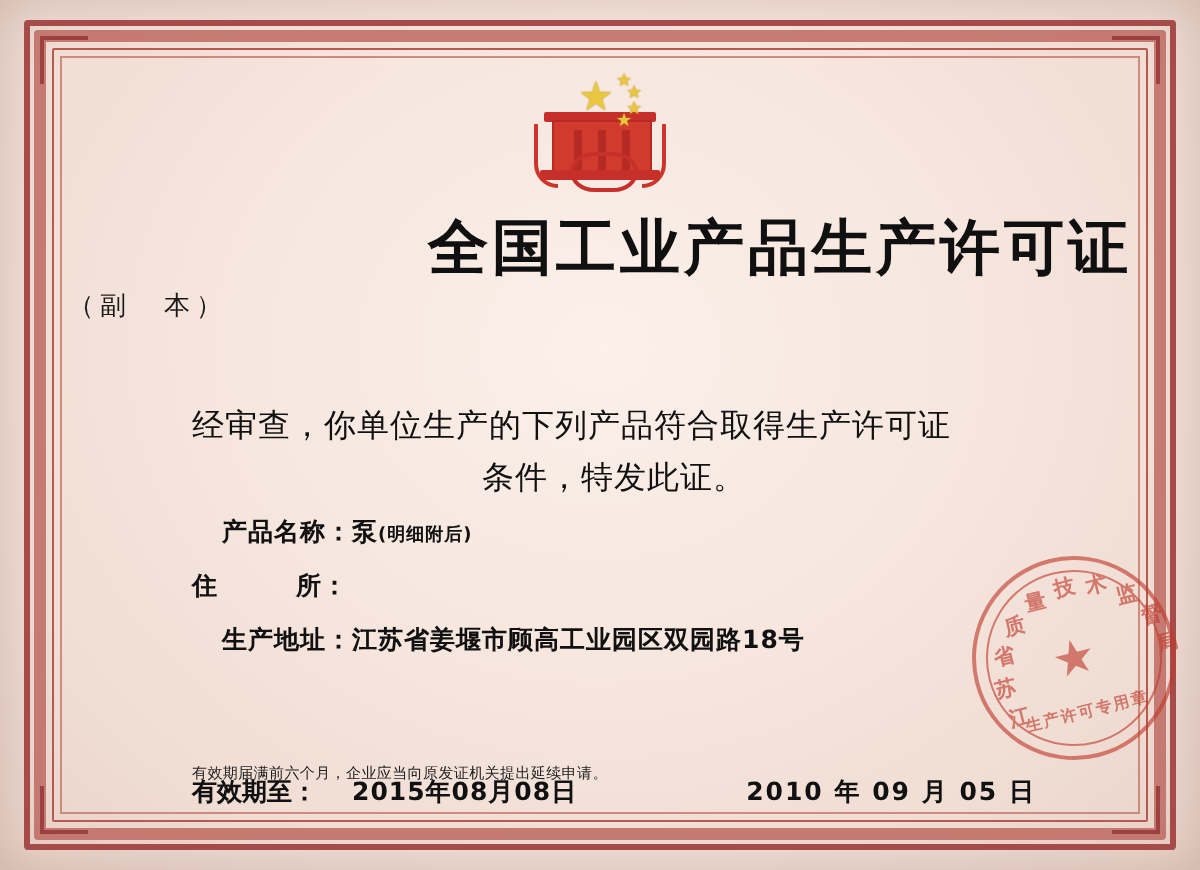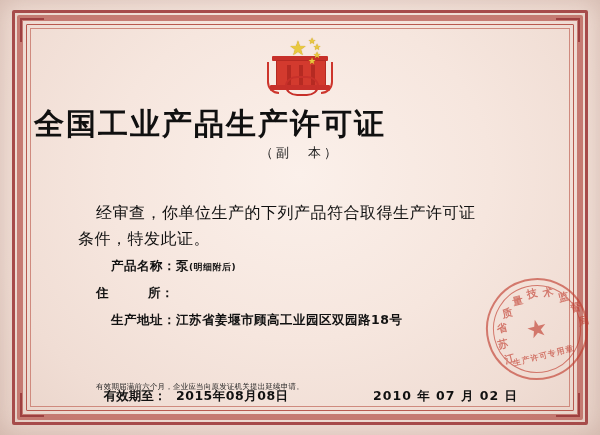--- a/index.html
+++ b/index.html
@@ -158,32 +158,32 @@
   .star.s1 { font-size: 9px; left: 43px; top: 1px; }
   .star.s2 { font-size: 9px; left: 48px; top: 7px; }
   .star.s3 { font-size: 9px; left: 48px; top: 15px; }
   .star.s4 { font-size: 9px; left: 43px; top: 21px; }
 
   
   .main-title {
     position: absolute;
     left: 0; right: 0;
     top: 72px;
-    text-align: left;
+    text-align: right;
     font-family: "DejaVu Serif", serif;
     font-size: 30px;
     font-weight: bold;
     letter-spacing: 2px;
     color: #101010;
   }
   .sub-title {
     position: absolute;
     left: 0; right: 0;
     top: 112px;
-    text-align: center;
+    text-align: left;
     font-family: Liberation Mono, monospace;
     font-size: 13px;
     color: #1a1a1a;
     letter-spacing: 3px;
   }
 
   
   .company {
     position: absolute;
     left: 52px;
@@ -201,20 +201,21 @@
     font-family: "DejaVu Sans", sans-serif;
     font-size: 16px;
     font-weight: normal;
     line-height: 26px;
     color: #111;
     letter-spacing: 0.5px;
   }
   .statement .line2 {
     display: block;
     margin-left: -18px;
+    text-align: center;
   }
 
   
   .fields {
     position: absolute;
     left: 62px;
     right: 30px;
     top: 226px;
   }
   .field-row {
@@ -254,21 +255,21 @@
     display: flex;
     align-items: baseline;
     font-size: 12.5px;
     font-weight: bold;
     color: #111;
   }
   .date-row .valid-label {
     width: 80px;
     flex: 0 0 80px;
     display: flex;
-    justify-content: center;
+    justify-content: flex-start;
     padding-right: 2px;
     box-sizing: border-box;
   }
   .date-row .valid-value { letter-spacing: 0.5px; margin-top: 32px; }
   .date-row .issue-date {
     margin-left: auto;
     letter-spacing: 1px;
     padding-right: 18px;
   }
 
@@ -407,23 +408,23 @@
     </div>
 
     <div class="date-row">
       <div class="valid-label">
         <span>有效期至：</span>
       </div>
       <div class="valid-value">2015年08月08日</div>
       <div class="issue-date">
         <span>2010</span>
         <span>年</span>
-        <span>07</span>
+        <span>09</span>
         <span>月</span>
-        <span>02</span>
+        <span>05</span>
         <span>日</span>
       </div>
     </div>
 
     <div class="footnote">有效期届满前六个月，企业应当向原发证机关提出延续申请。</div>
 
   </div>
 
   <div class="seal">
     <div class="seal-text">

